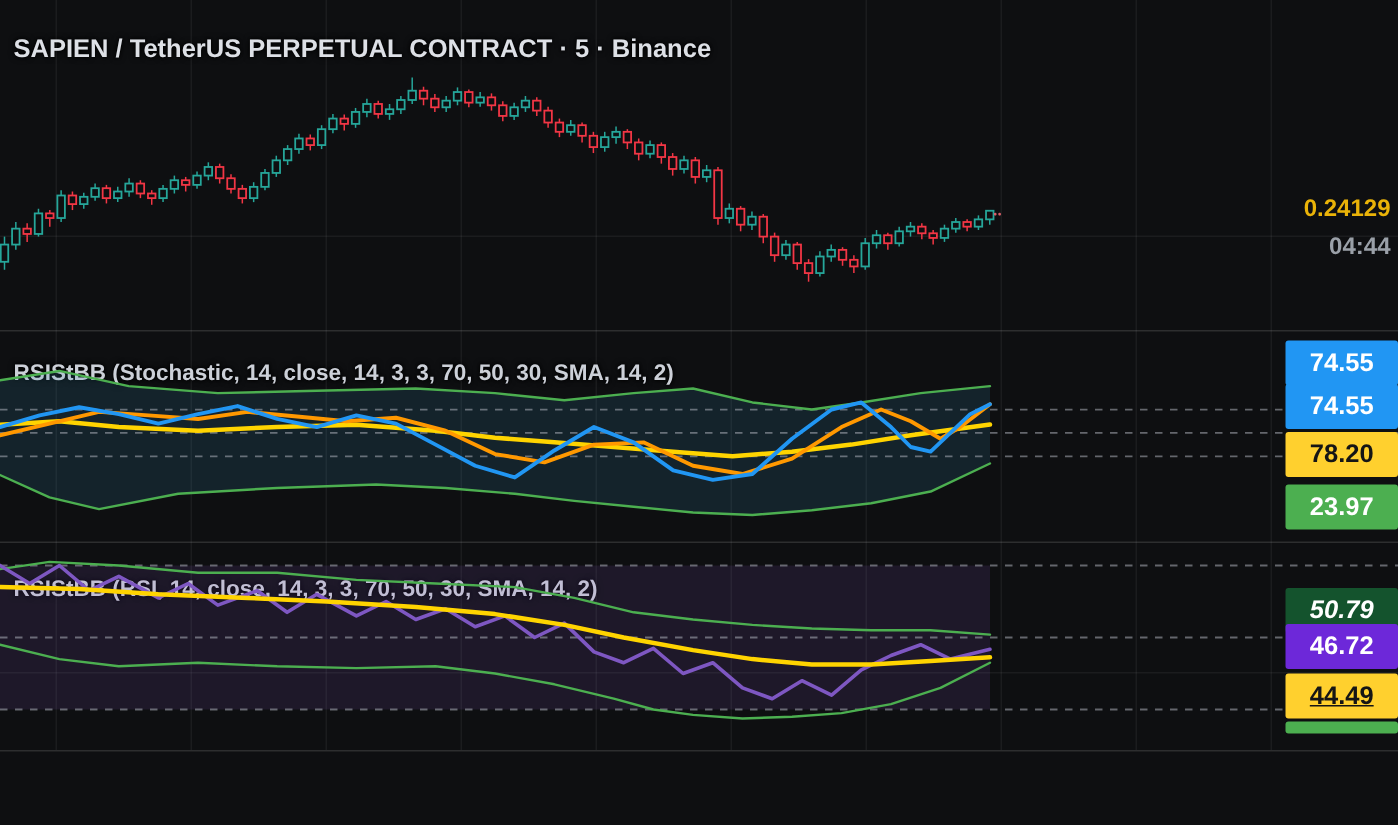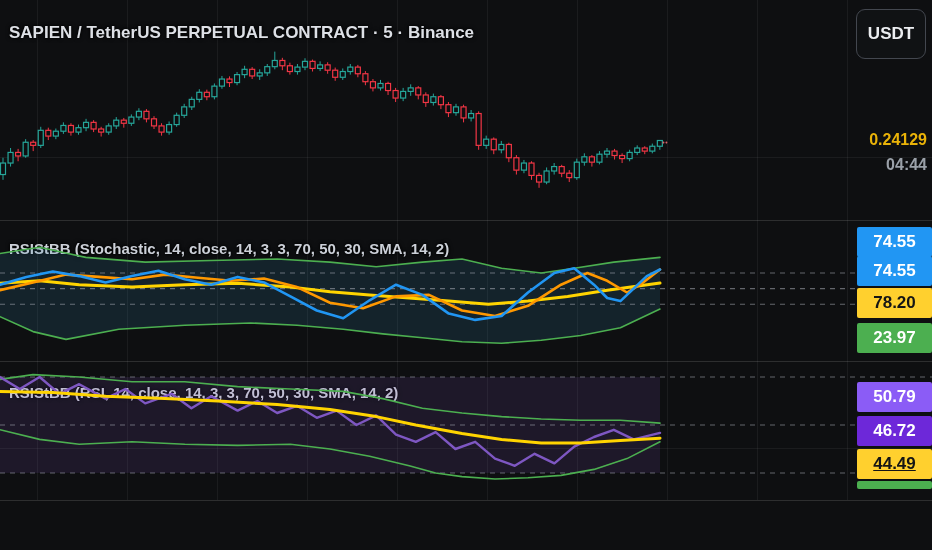--- a/index.html
+++ b/index.html
@@ -238,30 +238,29 @@
       <polyline points="0.0,391.4 52.8,392.6 105.6,396.2 165.0,398.6 217.8,401.0 277.2,404.6 330.0,409.4 376.2,416.6 415.8,425.0 462.0,433.4 501.6,439.4 541.2,443.0 580.8,443.0 620.4,440.6 660.0,438.2" fill="none" stroke="#ffd400" stroke-width="3" stroke-linejoin="round" stroke-linecap="round"></polyline>
       <line x1="0" y1="220.5" x2="932" y2="220.5" stroke="rgba(255,255,255,0.13)" stroke-width="1"></line>
       <line x1="0" y1="361.5" x2="932" y2="361.5" stroke="rgba(255,255,255,0.13)" stroke-width="1"></line>
       <line x1="0" y1="500.5" x2="932" y2="500.5" stroke="rgba(255,255,255,0.13)" stroke-width="1"></line>
     </svg>
 
   <div class="pane-title" id="symbol-title">SAPIEN / TetherUS PERPETUAL CONTRACT · 5 · Binance</div>
   <div class="pane-title" id="stoch-title">RSIStBB (Stochastic, 14, close, 14, 3, 3, 70, 50, 30, SMA, 14, 2)</div>
   <div class="pane-title" id="rsi-title">RSIStBB (RSI, 14, close, 14, 3, 3, 70, 50, 30, SMA, 14, 2)</div>
 
-  <div id="usdt-btn">USDT</div>
 
   <div id="last-price">0.24129</div>
   <div id="countdown">04:44</div>
   <div id="ellipsis-dots">‥</div>
 
   <div id="value-labels">
       <div class="val-label" style="top: 227px; background: rgb(33, 150, 243); color: rgb(255, 255, 255);">74.55</div>
       <div class="val-label" style="top: 256px; background: rgb(33, 150, 243); color: rgb(255, 255, 255);">74.55</div>
       <div class="val-label" style="top: 288px; background: rgb(255, 208, 46); color: rgb(21, 21, 21);">78.20</div>
       <div class="val-label" style="top: 323px; background: rgb(76, 175, 80); color: rgb(255, 255, 255);">23.97</div>
-      <div class="val-label" style="top: 382px; background: #8b5cf6; color: rgb(255, 255, 255);">50.79</div>
+      <div class="val-label" style="top: 392px; background: #14532d; color: rgb(255, 255, 255); font-style: italic;">50.79</div>
       <div class="val-label" style="top: 416px; background: #6d28d9; color: rgb(255, 255, 255);">46.72</div>
       <div class="val-label" style="top: 449px; background: rgb(255, 208, 46); color: rgb(21, 21, 21); text-decoration: underline;">44.49</div>
       <div class="val-label" style="top: 481px; height: 8px; background: rgb(76, 175, 80); color: rgb(255, 255, 255);"></div>
     </div>
   <div id="time-axis"></div>
 </div>
 
 </body></html>

